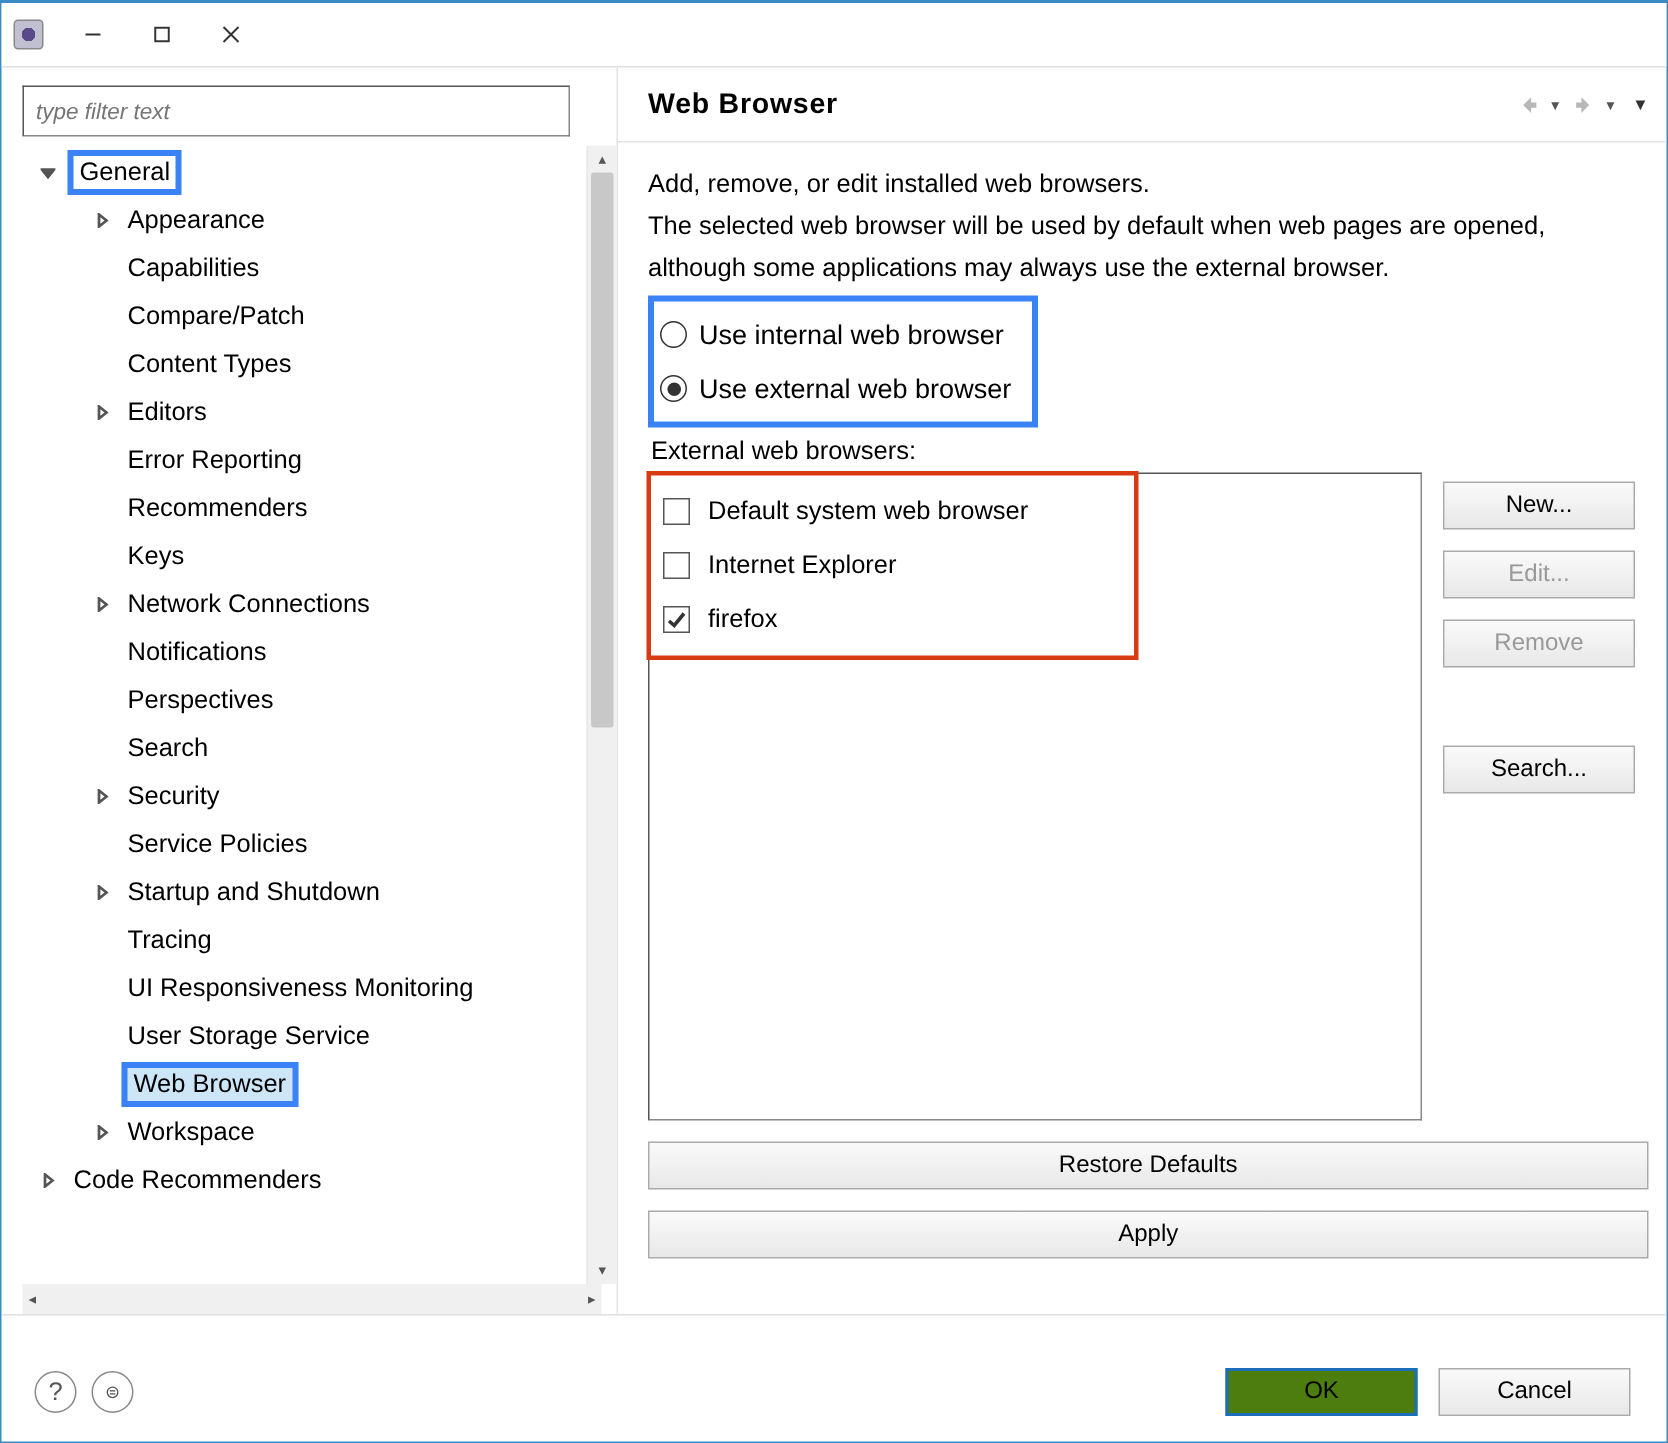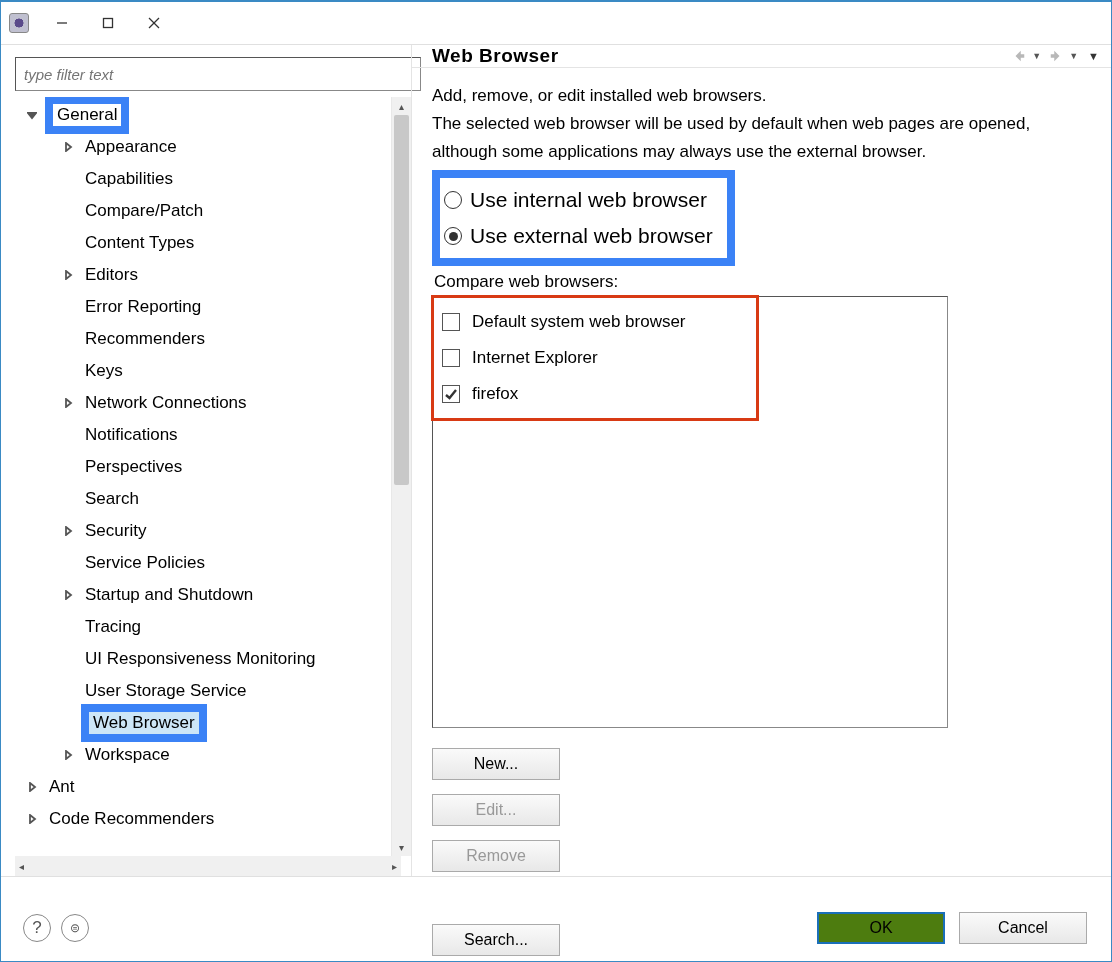--- a/index.html
+++ b/index.html
@@ -51,21 +51,21 @@
     }
     
     .left-panel {
       width: 410px;
       padding: 12px 0 0 14px;
       display: flex;
       flex-direction: column;
     }
     .filter-wrap { padding-right: 14px; }
     .filter-input {
-      width: 406px;
+      width: 365px;
       height: 34px;
       border: 1px solid #888;
       border-top: 1px solid #555;
       border-left: 1px solid #555;
       padding: 0 8px;
       font-size: 15px;
       color: #777;
       font-style: italic;
       outline: none;
     }
@@ -123,21 +123,21 @@
       width: 18px; height: 18px;
       display: inline-flex; align-items: center; justify-content: center;
       margin-right: 4px;
       color: #666;
     }
     .tree-item .arrow.blank { visibility: hidden; }
     .tree-item .arrow svg { width: 10px; height: 10px; fill: none; stroke: #555; stroke-width: 1.8; }
     .tree-item.expanded .arrow svg { fill: #555; stroke: #555; }
     .tree-item .label { padding: 1px 4px; }
     .tree-item.selected .label { background: #cde6f7; }
-    .redbox { border: 8px solid #3b82f6; }
+    .redbox { border: 4px solid #3b82f6; }
     .depth0 { padding-left: 8px; }
     .depth1 { padding-left: 44px; }
 
     
     .right-panel {
       flex: 1;
       display: flex;
       flex-direction: column;
       border-left: 1px solid #e4e4e4;
     }
@@ -174,21 +174,21 @@
       line-height: 28px;
       margin-bottom: 4px;
     }
     .radio-group {
       display: inline-block;
       padding: 4px 14px 4px 4px;
     }
     .radio-row {
       display: flex; align-items: center;
       height: 36px;
-      font-size: 21px;
+      font-size: 18px;
     }
     .radio {
       width: 18px; height: 18px;
       border: 1.5px solid #333;
       border-radius: 50%;
       margin-right: 8px;
       display: inline-flex; align-items: center; justify-content: center;
     }
     .radio.checked::after {
       content: "";
@@ -196,21 +196,20 @@
       background: #333;
       border-radius: 50%;
     }
     .ext-label {
       font-size: 17px;
       margin: 6px 0 4px 2px;
     }
     .browsers-row {
       display: flex;
       gap: 14px;
-      flex-direction: column;
     }
     .browsers-box {
       width: 516px;
       height: 432px;
       border: 1px solid #888;
       border-top: 1px solid #555;
       border-left: 1px solid #555;
       background: #fff;
       padding-top: 2px;
       position: relative;
@@ -418,28 +417,20 @@
             <span class="arrow blank"></span>
             <span class="label redbox">Web Browser</span>
           </div>
           <div class="tree-item depth1">
             <span class="arrow">
               <svg viewBox="0 0 10 10">
                 <path d="M3 1 L8 5 L3 9 Z"></path>
               </svg>
             </span>
             <span class="label">Workspace</span>
-          </div>
-          <div class="tree-item depth0">
-            <span class="arrow">
-              <svg viewBox="0 0 10 10">
-                <path d="M3 1 L8 5 L3 9 Z"></path>
-              </svg>
-            </span>
-            <span class="label">Ant</span>
           </div>
           <div class="tree-item depth0">
             <span class="arrow">
               <svg viewBox="0 0 10 10">
                 <path d="M3 1 L8 5 L3 9 Z"></path>
               </svg>
             </span>
             <span class="label">Code Recommenders</span>
           </div>
         </div>
@@ -483,21 +474,21 @@
         <div class="radio-row">
           <span class="radio"></span>
           <span>Use internal web browser</span>
         </div>
         <div class="radio-row">
           <span class="radio checked"></span>
           <span>Use external web browser</span>
         </div>
       </div>
 
-      <div class="ext-label">Compare web browsers:</div>
+      <div class="ext-label">External web browsers:</div>
 
       <div class="browsers-row">
         <div class="browsers-box">
           <div class="redbox-inner" id="browsers">
               <div class="browser-item">
                 <span class="chk"></span>
                 <span>Default system web browser</span>
               </div>
               <div class="browser-item">
                 <span class="chk"></span>

